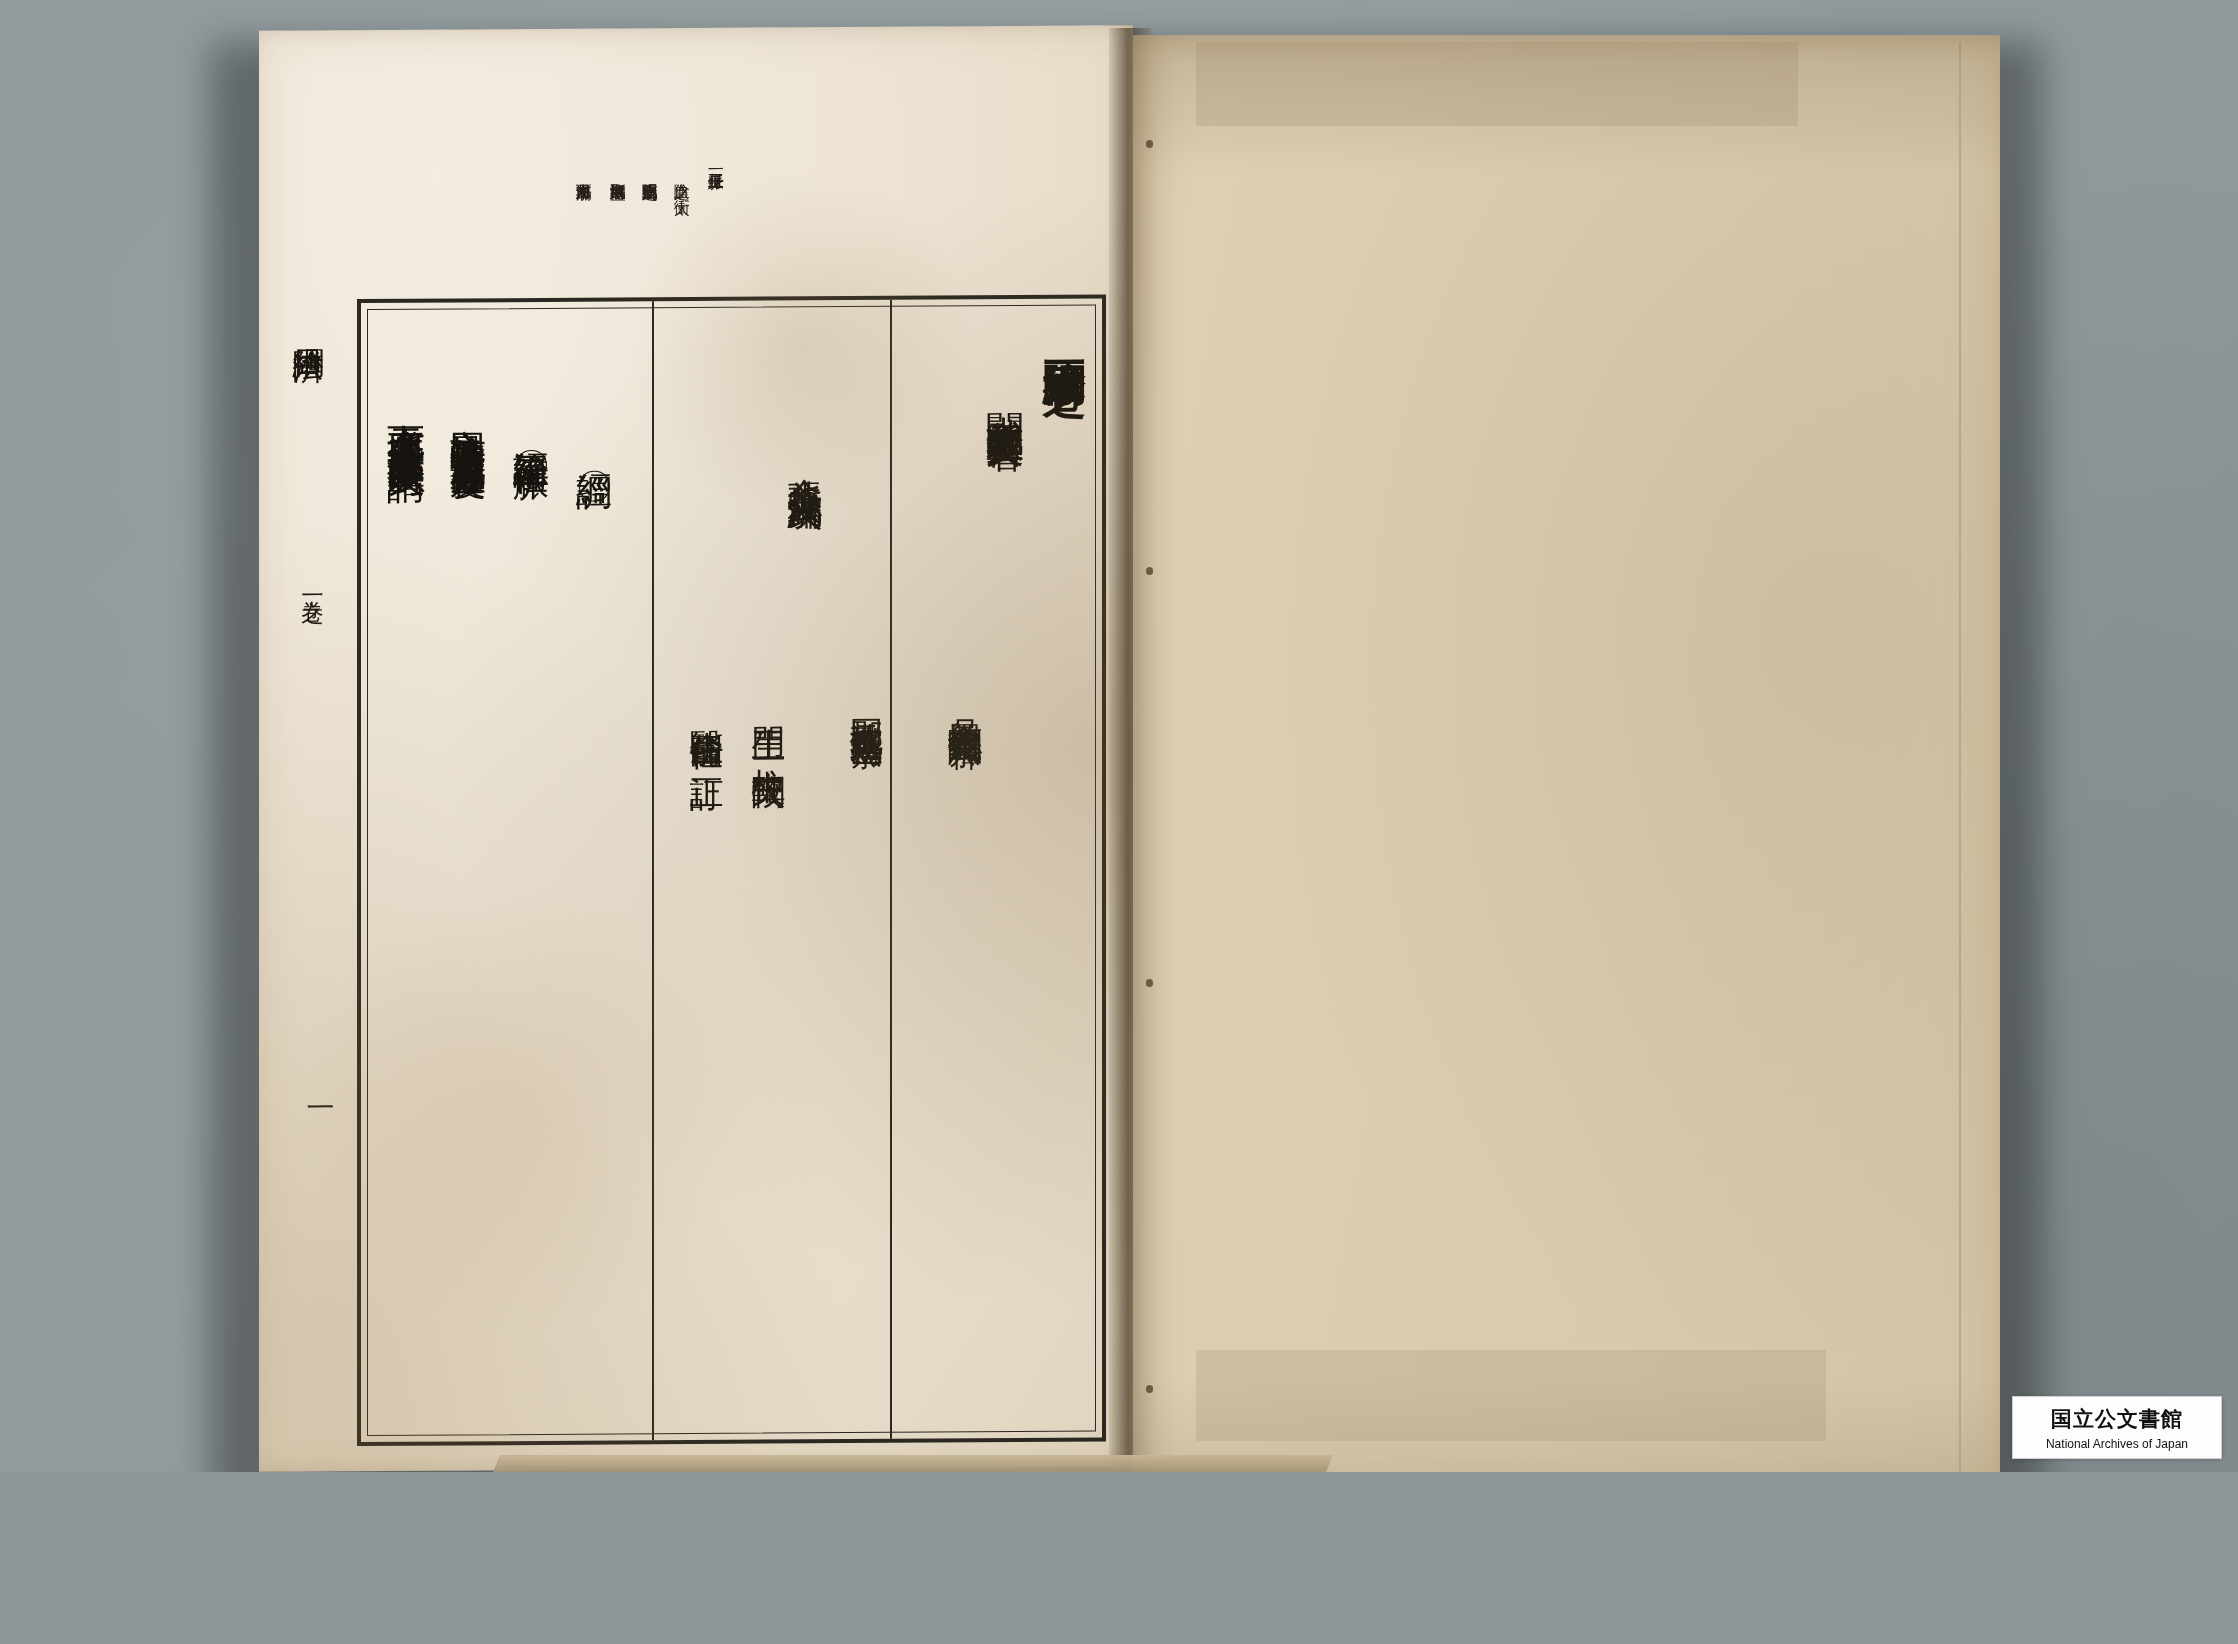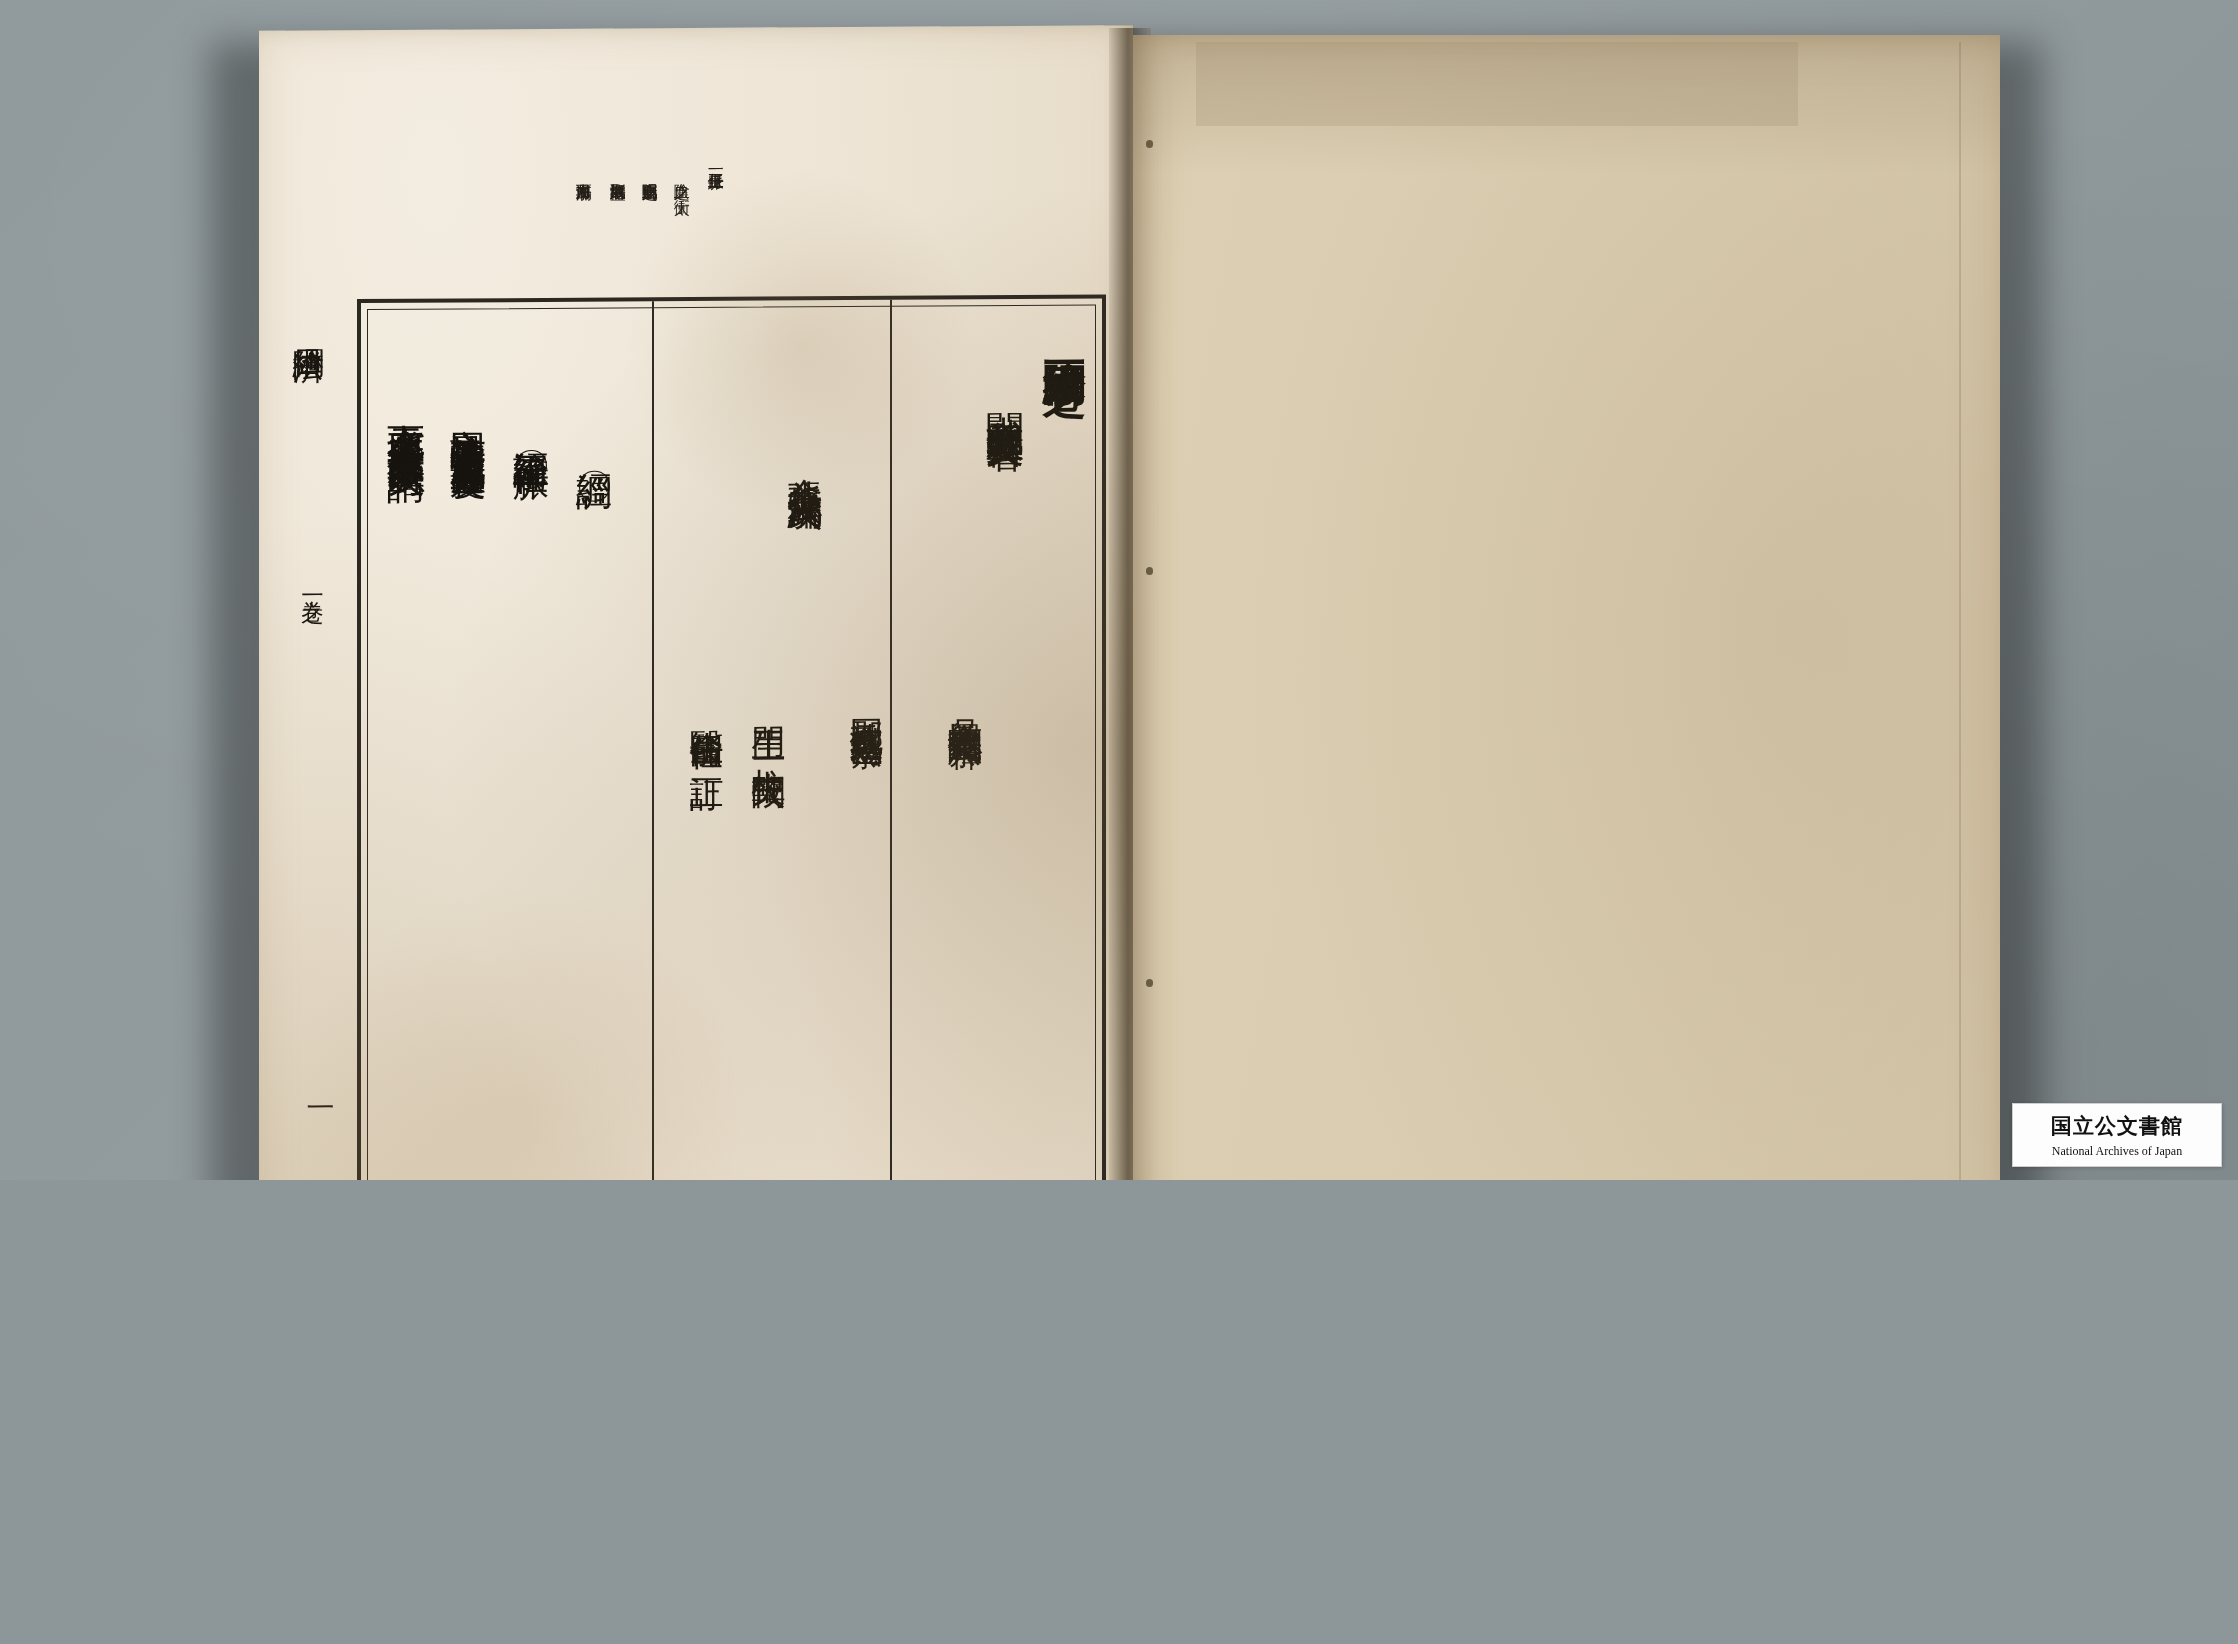--- a/index.html
+++ b/index.html
@@ -3,21 +3,21 @@
 <meta charset="utf-8">
 <style>
   html, body {
     margin: 0;
     padding: 0;
     background: #8d979a;
   }
   #page {
     position: relative;
     width: 2239px;
-    height: 1180px;
+    height: 1472px;
     overflow: hidden;
     background: linear-gradient(135deg, #8e989b 0%, #929b9e 40%, #8a9497 100%);
     font-family: "DejaVu Sans", sans-serif;
   }
 
   
   .backdrop-shade {
     position: absolute;
     inset: 0;
     background:
@@ -273,21 +273,21 @@
   }
   .archive-stamp .jp {
     font-family: "DejaVu Serif", serif;
     font-size: 21px;
     font-weight: 700;
     color: #111;
     letter-spacing: 0.05em;
   }
   .archive-stamp .en {
     margin-top: 4.2px;
-    font-family: Liberation Serif, serif;
+    font-family: Liberation Sans, sans-serif;
     font-size: 12px;
     color: #111;
     text-align: center;
   }
 </style>
 </head>
 <body>
 
 <div id="page">
 

